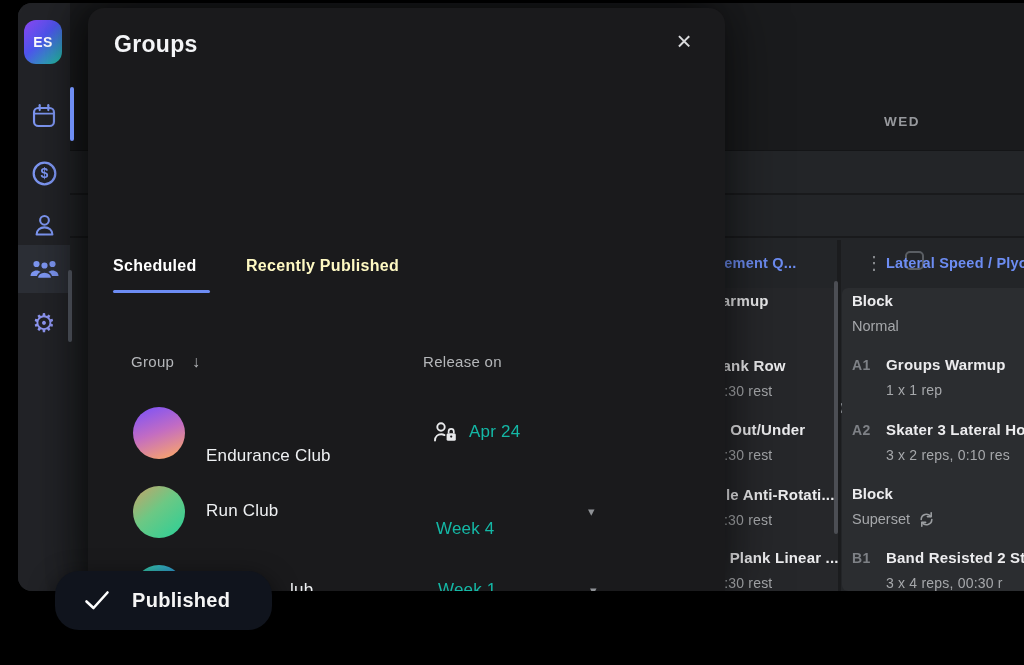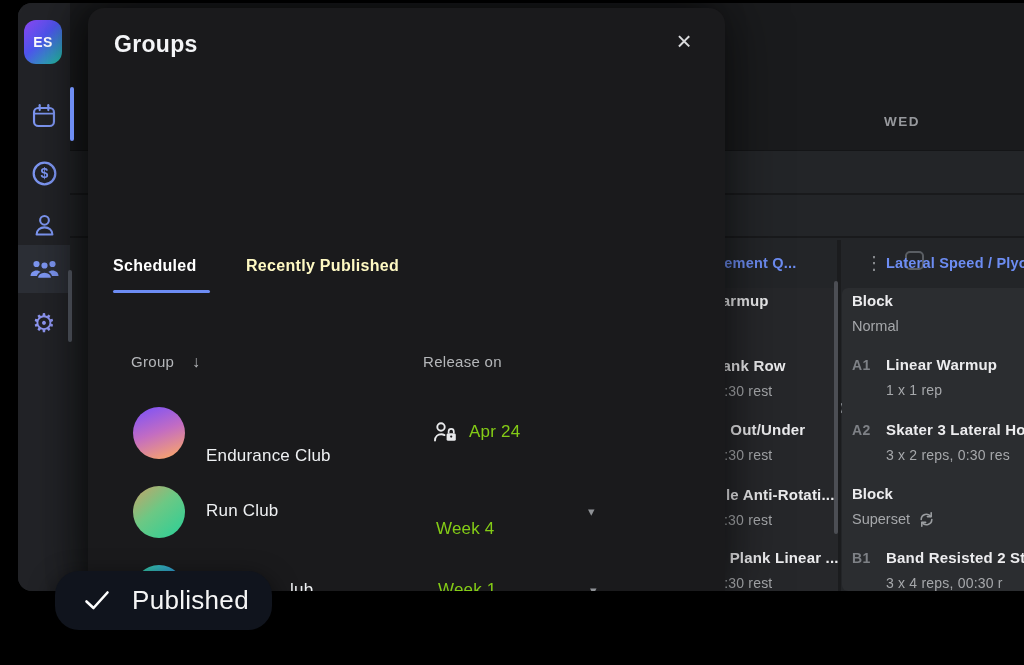--- a/index.html
+++ b/index.html
@@ -61,28 +61,28 @@
   .m-search{ position:absolute; left:25px; top:142px; width:590px; height:46px; background:#1d1e21;
              border:1px solid #3f4043; border-radius:12px; color:#e8e9eb; font-size:16.5px; padding:0 18px;
              outline:none; font-family:inherit; letter-spacing:.3px; }
   .m-search::placeholder{ color:#8f9296; opacity:1; }
   .tab{ position:absolute; top:249px; font-size:16px; font-weight:700; letter-spacing:.3px; }
   .tab.on{ color:#ffffff; } .tab.off{ color:#fef9c3; }
   .tab-underline{ position:absolute; left:25px; top:282px; width:97px; height:3px; background:#6d8cf3; border-radius:2px; }
   .th{ position:absolute; top:345px; color:#b5b7ba; font-size:15px; letter-spacing:.3px; }
   .avatar{ position:absolute; left:45px; width:52px; height:52px; border-radius:50%; }
   .row-name{ position:absolute; left:118px; color:#eef0f2; font-size:17px; font-weight:500; letter-spacing:.2px; }
-  .row-rel{ position:absolute; color:#84cc16; font-size:17px; letter-spacing:.2px; }
+  .row-rel{ position:absolute; color:#14b8a6; font-size:17px; letter-spacing:.2px; }
   .caret{ position:absolute; color:#8f9296; font-size:13px; font-family:"DejaVu Sans",sans-serif; }
 
   
   .toast{ position:absolute; left:55px; top:571px; width:217px; height:59px; background:#10141d;
           border-radius:24px; z-index:40; display:flex; align-items:center; padding-left:29px;
           box-shadow:0 8px 26px rgba(0,0,0,.65); }
-  .toast-label{ color:#f5f5f5; font-size:26px; font-weight:400; letter-spacing:.3px; margin-left:22px; }
+  .toast-label{ color:#f5f5f5; font-size:20px; font-weight:700; letter-spacing:.3px; margin-left:22px; }
 </style>
 </head>
 <body>
 
 <div class="stage">
 
   <div class="app">
 
     <div class="cal-top">
       <div class="wed">WED</div>
@@ -114,26 +114,26 @@
       <div class="ex-name" style="left:1px; top:261px;">all Plank Linear ...</div>
       <div class="ex-meta" style="left:1px; top:287px;">,  0:30 rest</div>
     </div>
     <div class="card-scroll"></div>
 
     <div class="right-card">
       <div class="blk-title" style="left:10px; top:4px;">Block</div>
       <div class="blk-sub" style="left:10px; top:30px;">Normal</div>
 
       <div class="ex-label" style="left:10px; top:69px;">A1</div>
-      <div class="ex-name" style="left:44px; top:68px;">Linear Warmup</div>
+      <div class="ex-name" style="left:44px; top:68px;">Groups Warmup</div>
       <div class="ex-meta" style="left:44px; top:94px;">1 x 1 rep</div>
 
       <div class="ex-label" style="left:10px; top:134px;">A2</div>
       <div class="ex-name" style="left:44px; top:133px;">Skater 3 Lateral Hop</div>
-      <div class="ex-meta" style="left:44px; top:159px;">3 x 2 reps,  0:30 res</div>
+      <div class="ex-meta" style="left:44px; top:159px;">3 x 2 reps,  0:10 res</div>
 
       <div class="blk-title" style="left:10px; top:197px;">Block</div>
       <div class="blk-sub" style="left:10px; top:223px;">Superset</div>
       <svg class="abs" style="left:76px; top:223px;" width="17" height="17" viewBox="0 0 17 17">
         <path d="M3.2 8.5a5.3 5.3 0 0 1 9.6-3" fill="none" stroke="#9a9da0" stroke-width="1.6" stroke-linecap="round"></path>
         <path d="M13.2 1.8v3.8h-3.8" fill="none" stroke="#9a9da0" stroke-width="1.6" stroke-linecap="round" stroke-linejoin="round"></path>
         <path d="M13.8 8.5a5.3 5.3 0 0 1-9.6 3" fill="none" stroke="#9a9da0" stroke-width="1.6" stroke-linecap="round"></path>
         <path d="M3.8 15.2v-3.8h3.8" fill="none" stroke="#9a9da0" stroke-width="1.6" stroke-linecap="round" stroke-linejoin="round"></path>
       </svg>
 

